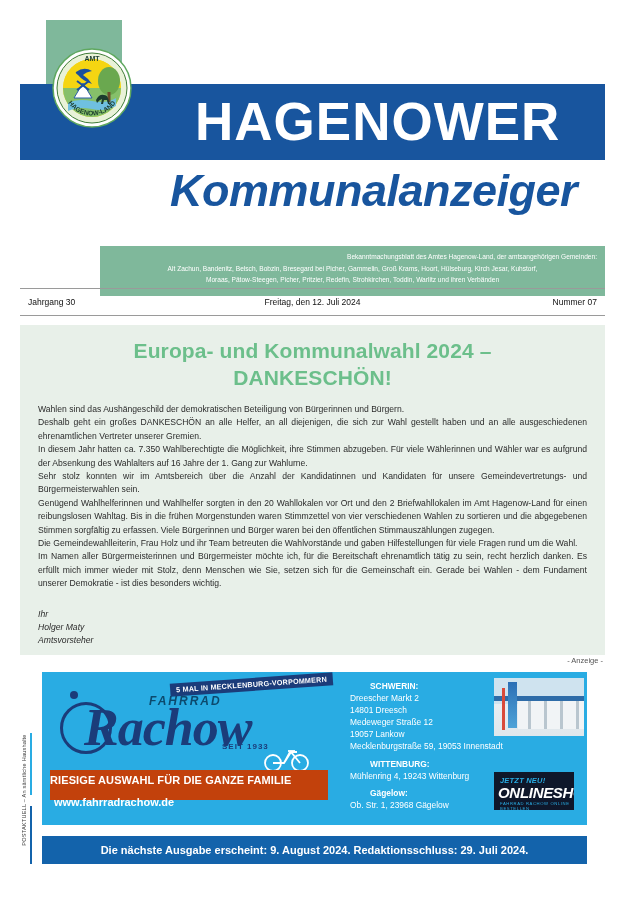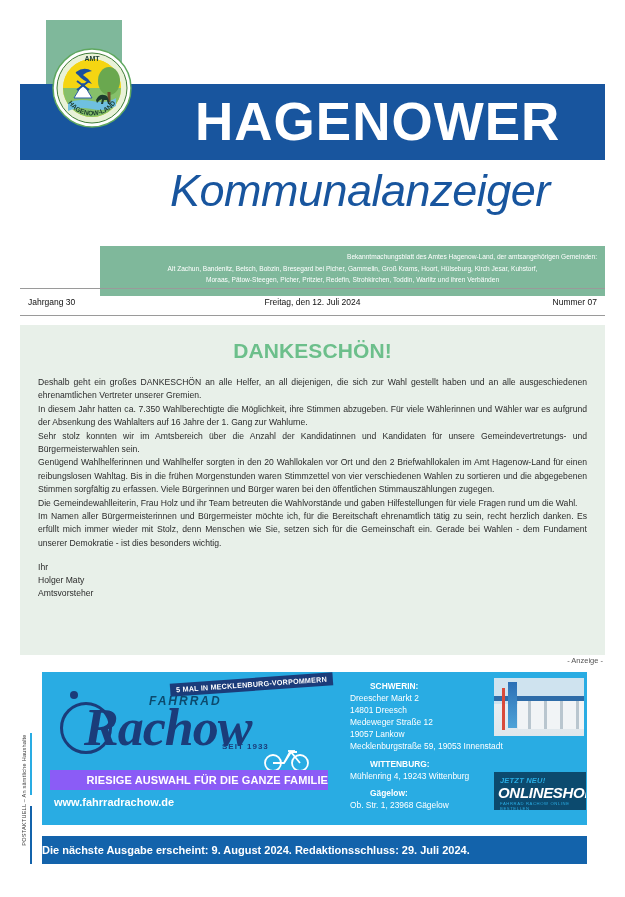--- a/index.html
+++ b/index.html
@@ -21,21 +21,21 @@
   .blue-bar{
     position:absolute;left:0;top:64px;width:585px;height:76px;background:#18559e;
   }
   .title-main{
     position:absolute;left:175px;top:68px;width:420px;
     color:#ffffff;font-size:53px;font-weight:bold;letter-spacing:1px;
     line-height:68px;
   }
   .title-sub{
     position:absolute;left:150px;top:143px;width:440px;
-    color:#18559e;font-size:45px;font-weight:normal;font-style:italic;
+    color:#18559e;font-size:45px;font-weight:bold;font-style:italic;
     line-height:56px;letter-spacing:-0.5px;
   }
 
   
   .seal{position:absolute;left:32px;top:28px;width:80px;height:80px;}
   .seal svg{display:block;}
 
   
   .green-band{
     position:absolute;left:80px;top:226px;width:505px;height:50px;
@@ -62,21 +62,21 @@
     background:#e8f0e9;box-sizing:border-box;padding:12px 18px 10px 18px;
   }
   .headline{
     color:#6cbf8b;font-size:21px;font-weight:bold;text-align:center;
     line-height:27px;margin:0 0 12px 0;letter-spacing:0.1px;
   }
   .body-text{
     color:#2b2b2b;font-size:8.6px;line-height:13.4px;text-align:justify;
   }
   .body-text p{margin:0;}
-  .signature{margin-top:11px;font-size:8.6px;line-height:13px;color:#2b2b2b;}
+  .signature{margin-top:17px;font-style:italic;font-size:8.6px;line-height:13px;color:#2b2b2b;}
 
   
   .anzeige{
     position:absolute;right:22px;top:656px;font-size:7.5px;color:#555;
   }
 
   
   .ad{
     position:absolute;left:42px;top:672px;width:545px;height:153px;
     background:#29ace3;box-sizing:border-box;overflow:hidden;
@@ -106,23 +106,23 @@
   .bike-dot{
     position:absolute;left:28px;top:19px;width:8px;height:8px;
     background:#1b3c7a;border-radius:50%;
   }
   .seit{
     position:absolute;left:180px;top:70px;color:#1b3c7a;
     font-size:8px;font-weight:bold;letter-spacing:1px;
   }
   .bike-icon{position:absolute;left:222px;top:74px;}
   .tagline{
-    position:absolute;left:8px;top:98px;width:278px;height:20px;
-    background:#8b5cf6;color:#ffffff;
-    font-size:11px;font-weight:bold;line-height:20px;text-align:right;
+    position:absolute;left:8px;top:98px;width:278px;height:30px;
+    background:#c2410c;color:#ffffff;
+    font-size:11px;font-weight:bold;line-height:20px;text-align:left;
     letter-spacing:0.1px;
   }
   .ad-url{
     position:absolute;left:12px;top:124px;color:#ffffff;
     font-size:11px;font-weight:bold;
   }
 
   .addr{
     position:absolute;left:8px;top:8px;width:230px;
     color:#ffffff;font-size:8.4px;line-height:12.1px;
@@ -138,41 +138,41 @@
   .store-photo .roofline{position:absolute;left:0;top:18px;width:100%;height:5px;background:#2e6ca8;}
   .store-photo .building{position:absolute;left:24px;top:23px;width:66px;height:28px;background:#f1f4f6;}
   .store-photo .pillar{position:absolute;top:23px;width:3px;height:28px;background:#b9c6cf;}
   .store-photo .flag{
     position:absolute;left:14px;top:4px;width:9px;height:46px;
     background:linear-gradient(#2b6fb5,#4ea3d8);
   }
   .store-photo .pole{position:absolute;left:8px;top:10px;width:3px;height:42px;background:#d94a3a;}
 
   .onlineshop{
-    position:absolute;left:152px;top:100px;width:92px;height:38px;
-    background:#0c4a6e;overflow:hidden;
+    position:absolute;left:152px;top:100px;width:80px;height:38px;
+    background:#0f172a;overflow:hidden;
   }
   .onlineshop .neu{
     position:absolute;left:6px;top:4px;color:#29ace3;
     font-size:7.5px;font-weight:bold;font-style:italic;letter-spacing:0.2px;
   }
   .onlineshop .shop{
     position:absolute;left:4px;top:12px;color:#ffffff;
     font-size:15px;font-weight:bold;font-style:italic;letter-spacing:-0.3px;
   }
   .onlineshop .sub{
     position:absolute;left:6px;top:29px;color:#29ace3;
     font-size:4.2px;letter-spacing:0.6px;
   }
 
   
   .footer{
     position:absolute;left:42px;top:836px;width:545px;height:28px;
     background:#1363ab;color:#ffffff;
-    font-size:11px;font-weight:bold;line-height:28px;text-align:left;
+    font-size:11px;font-weight:bold;line-height:28px;text-align:center;
   }
 
   
   .postaktuell{
     position:absolute;left:-41px;top:787px;width:130px;
     transform:rotate(-90deg);transform-origin:center;
     font-size:5.6px;color:#3a3a3a;letter-spacing:0.2px;text-align:center;
   }
   .vrule-blue{position:absolute;left:30px;top:733px;width:2px;height:62px;background:#29ace3;}
   .vrule-dark{position:absolute;left:30px;top:806px;width:2px;height:58px;background:#1363ab;}
@@ -219,23 +219,25 @@
   </div>
 
   <div class="issue-bar">
     <span class="issue-left">Jahrgang 30</span>
     <span class="issue-center">Freitag, den 12. Juli 2024</span>
     <span class="issue-right">Nummer 07</span>
   </div>
 
   <div class="article">
     <div class="headline">
+      <div>Europa- und Kommunalwahl 2024 –</div>
       <div>DANKESCHÖN!</div>
     </div>
     <div class="body-text">
+      <p>Wahlen sind das Aushängeschild der demokratischen Beteiligung von Bürgerinnen und Bürgern.</p>
       <p>Deshalb geht ein großes DANKESCHÖN an alle Helfer, an all diejenigen, die sich zur Wahl gestellt haben und an alle ausgeschiedenen ehrenamtlichen Vertreter unserer Gremien.</p>
       <p>In diesem Jahr hatten ca. 7.350 Wahlberechtigte die Möglichkeit, ihre Stimmen abzugeben. Für viele Wählerinnen und Wähler war es aufgrund der Absenkung des Wahlalters auf 16 Jahre der 1. Gang zur Wahlurne.</p>
       <p>Sehr stolz konnten wir im Amtsbereich über die Anzahl der Kandidatinnen und Kandidaten für unsere Gemeindevertretungs- und Bürgermeisterwahlen sein.</p>
       <p>Genügend Wahlhelferinnen und Wahlhelfer sorgten in den 20 Wahllokalen vor Ort und den 2 Briefwahllokalen im Amt Hagenow-Land für einen reibungslosen Wahltag. Bis in die frühen Morgenstunden waren Stimmzettel von vier verschiedenen Wahlen zu sortieren und die abgegebenen Stimmen sorgfältig zu erfassen. Viele Bürgerinnen und Bürger waren bei den öffentlichen Stimmauszählungen zugegen.</p>
       <p>Die Gemeindewahlleiterin, Frau Holz und ihr Team betreuten die Wahlvorstände und gaben Hilfestellungen für viele Fragen rund um die Wahl.</p>
       <p>Im Namen aller Bürgermeisterinnen und Bürgermeister möchte ich, für die Bereitschaft ehrenamtlich tätig zu sein, recht herzlich danken. Es erfüllt mich immer wieder mit Stolz, denn Menschen wie Sie, setzen sich für die Gemeinschaft ein. Gerade bei Wahlen - dem Fundament unserer Demokratie - ist dies besonders wichtig.</p>
     </div>
     <div class="signature">
       <div>Ihr</div>
       <div>Holger Maty</div>

